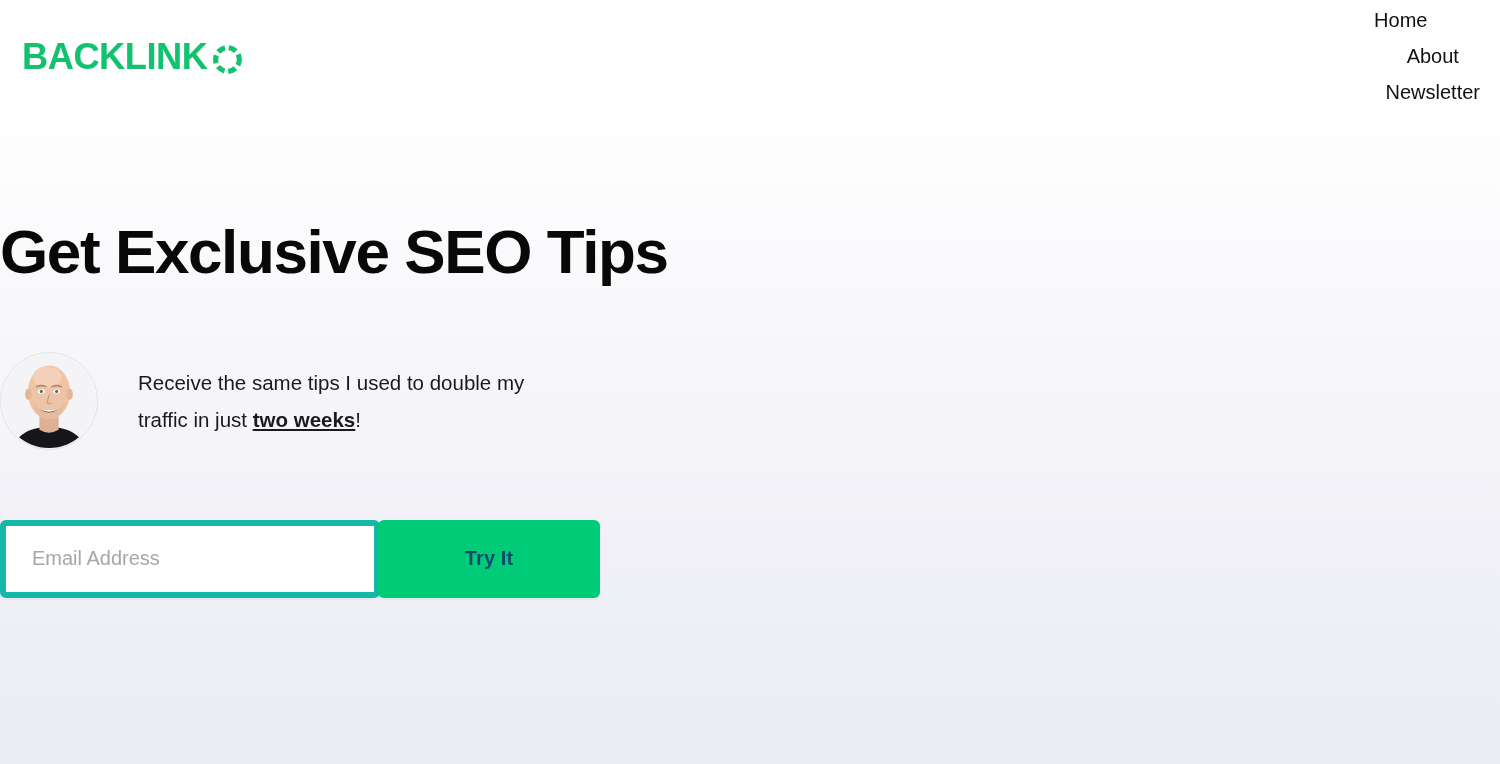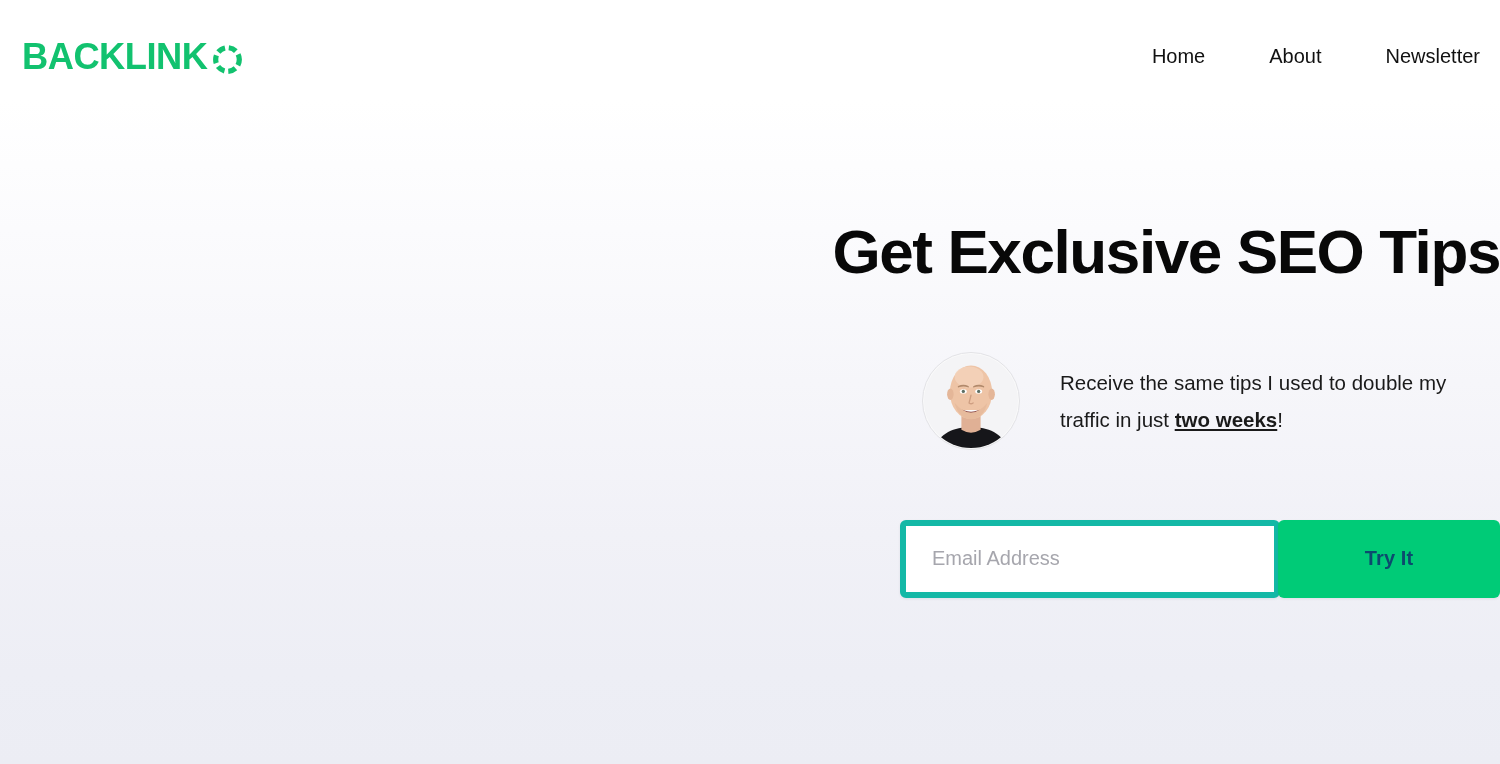--- a/index.html
+++ b/index.html
@@ -71,20 +71,21 @@
     height: 31px;
     position: relative;
     top: 3px;
   }
   .brand-ring svg { display: block; }
 
   .main-nav {
     display: flex;
     align-items: center;
     gap: 0;
+    flex-direction: column;
   }
 
   .nav-link {
     font-size: 20px;
     font-weight: normal;
     color: #111111;
     text-decoration: none;
     line-height: 1;
     padding: 8px 0;
     margin-left: 64px;
@@ -94,21 +95,21 @@
   .nav-link:first-child { margin-left: 0; }
 
   
   .hero {
     position: absolute;
     top: 0; left: 0;
     width: 1500px;
     height: 764px;
     display: flex;
     flex-direction: column;
-    align-items: flex-end;
+    align-items: flex-start;
   }
 
   .hero-title {
     margin-top: 219px;
     font-size: 62px;
     font-weight: bold;
     letter-spacing: -1.4px;
     line-height: 1.08;
     color: #080808;
     text-align: center;

